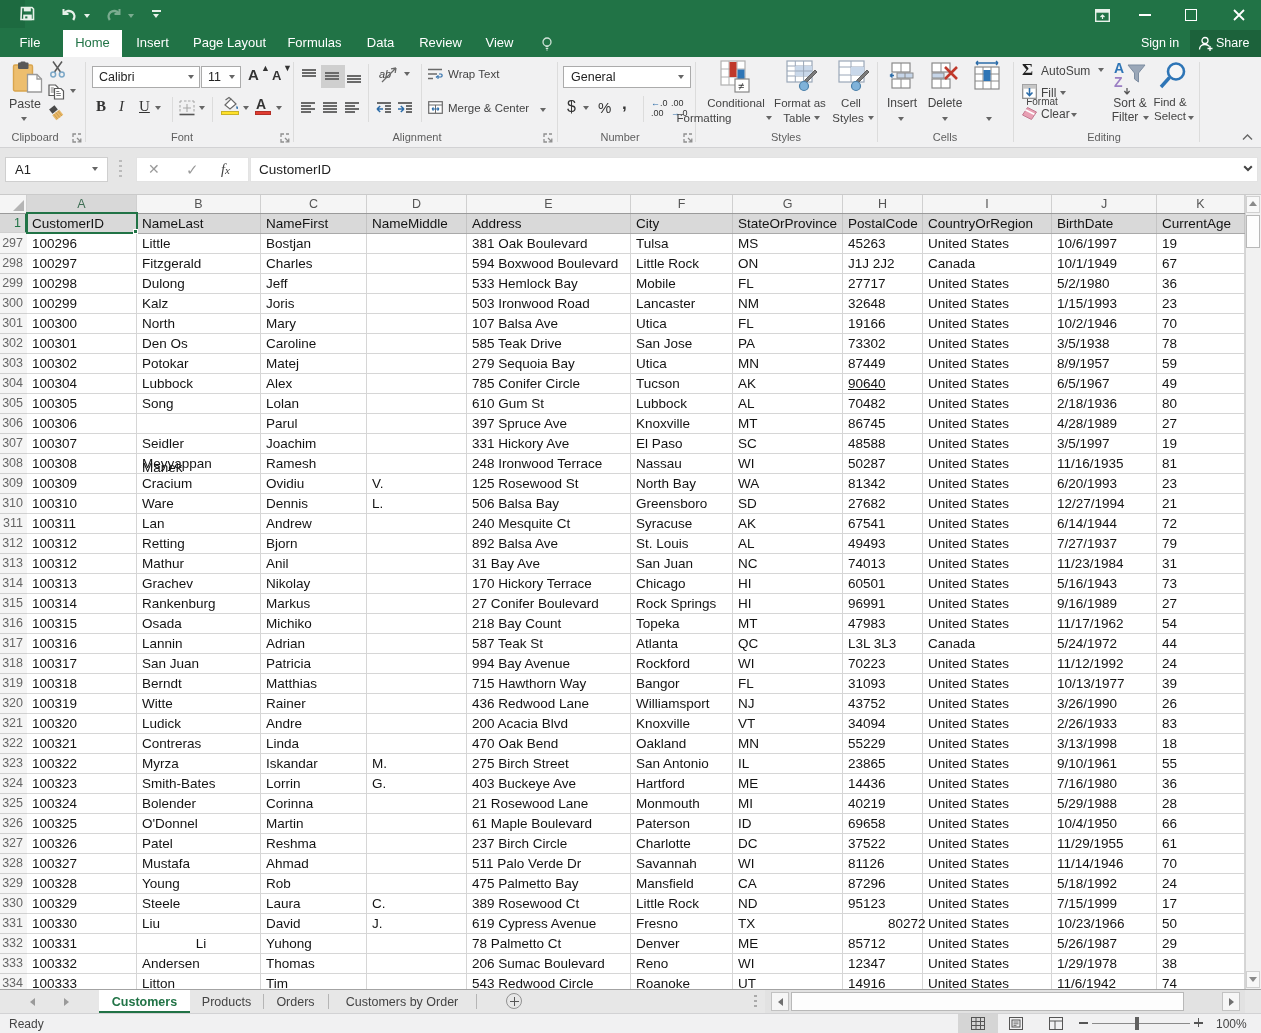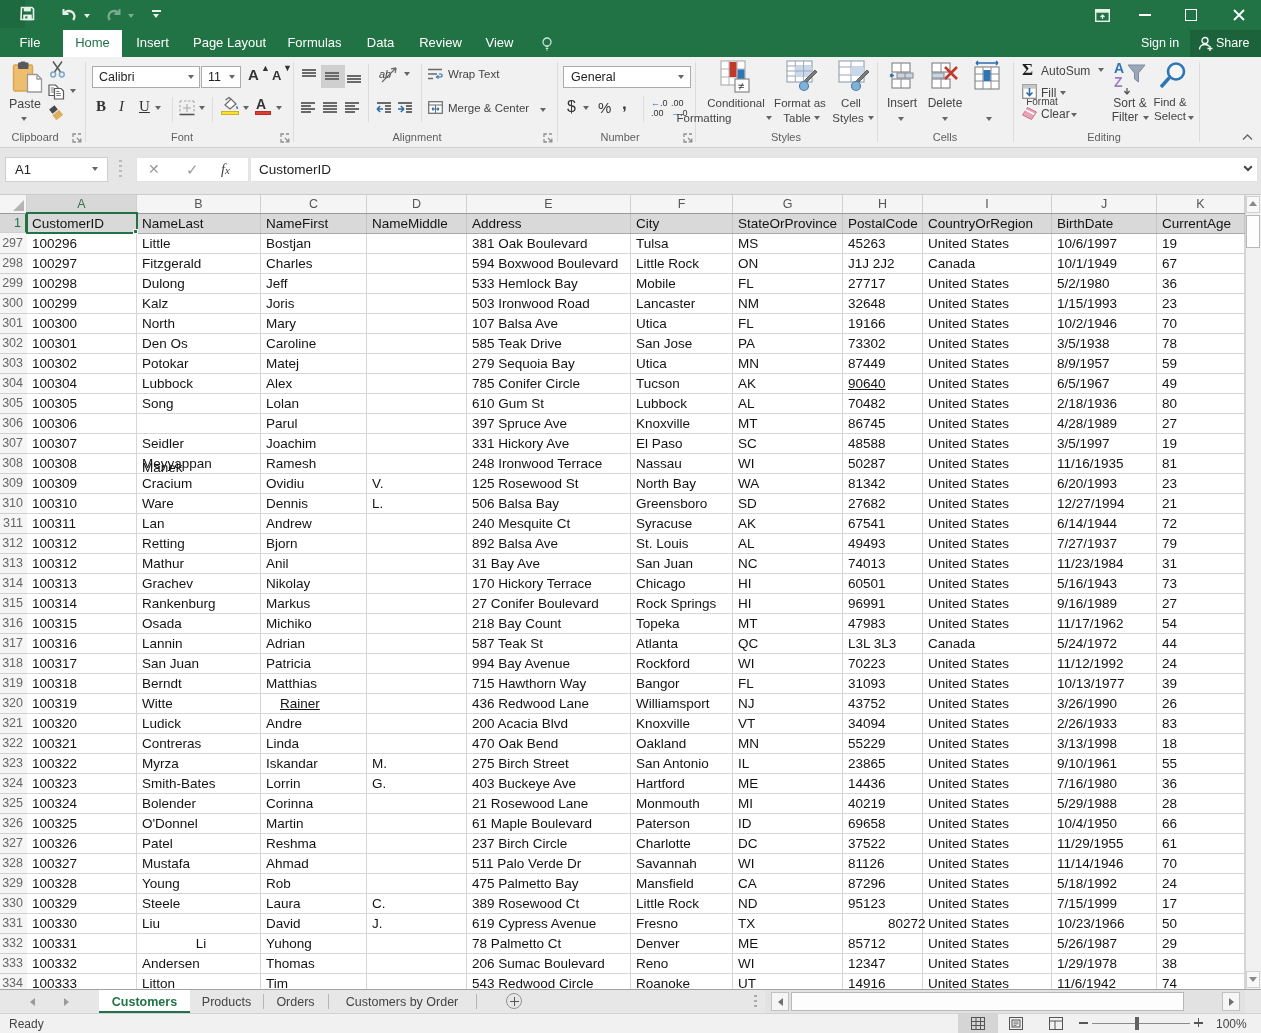--- a/index.html
+++ b/index.html
@@ -710,21 +710,21 @@
     <span style="left:636px;width:96px;">Bangor</span>
     <span style="left:738px;width:104px;">FL</span>
     <span style="left:848px;width:74px;">31093</span>
     <span style="left:928px;width:123px;">United States</span>
     <span style="left:1057px;width:99px;">10/13/1977</span>
     <span style="left:1162px;width:82px;">39</span>
   </div>
 <div class="row" style="top:694px;">
     <span style="left:32px;width:104px;">100319</span>
     <span style="left:142px;width:118px;">Witte</span>
-    <span style="left:280px;width:100px;text-decoration:underline;">Rainer</span>
+    <span style="left:266px;width:100px;">Rainer</span>
     <span style="left:472px;width:158px;">436 Redwood Lane</span>
     <span style="left:636px;width:96px;">Williamsport</span>
     <span style="left:738px;width:104px;">NJ</span>
     <span style="left:848px;width:74px;">43752</span>
     <span style="left:928px;width:123px;">United States</span>
     <span style="left:1057px;width:99px;">3/26/1990</span>
     <span style="left:1162px;width:82px;">26</span>
   </div>
 <div class="row" style="top:714px;">
     <span style="left:32px;width:104px;">100320</span>

